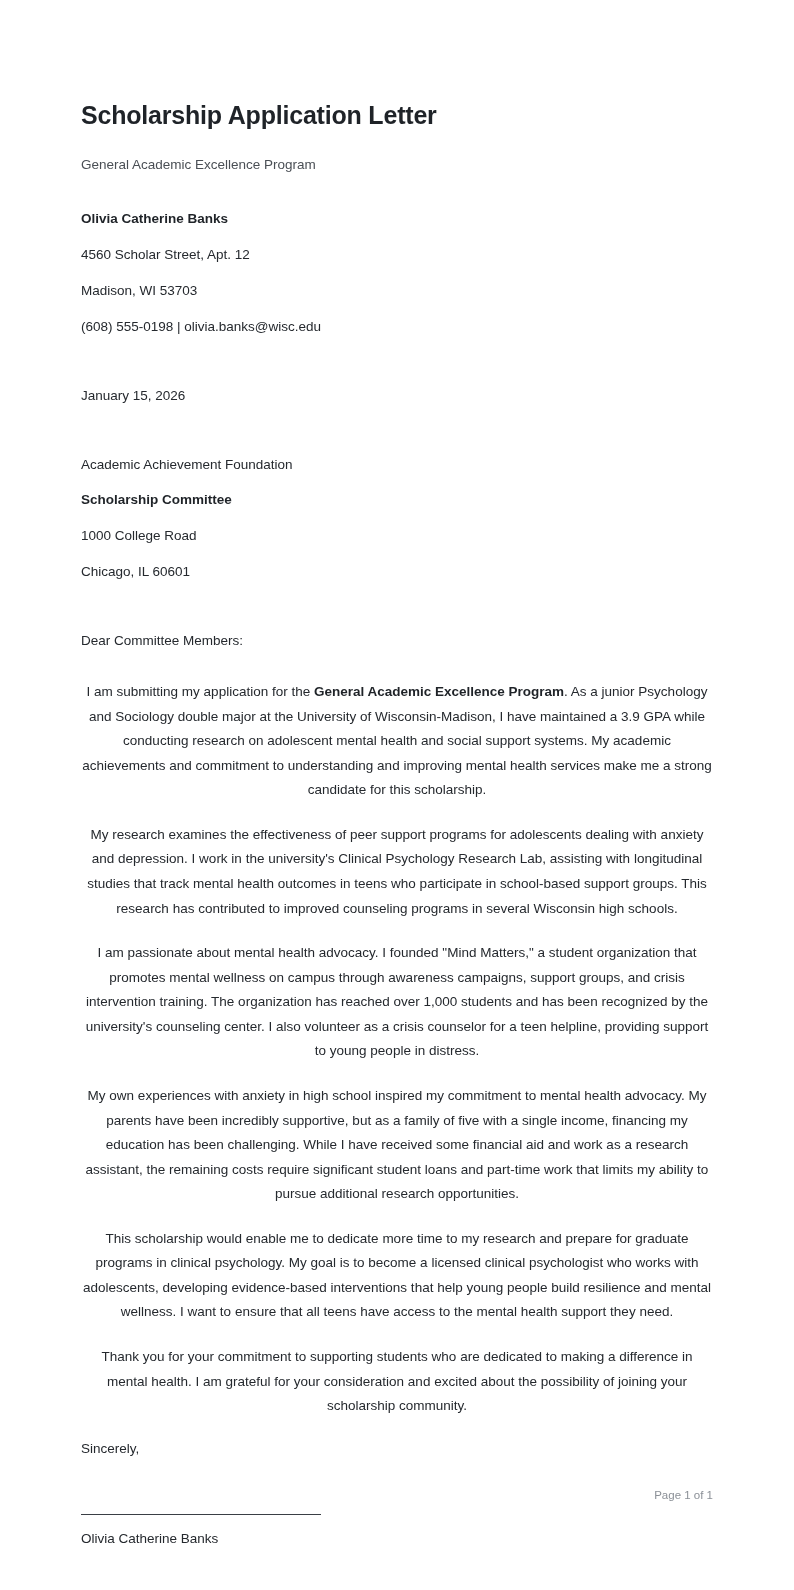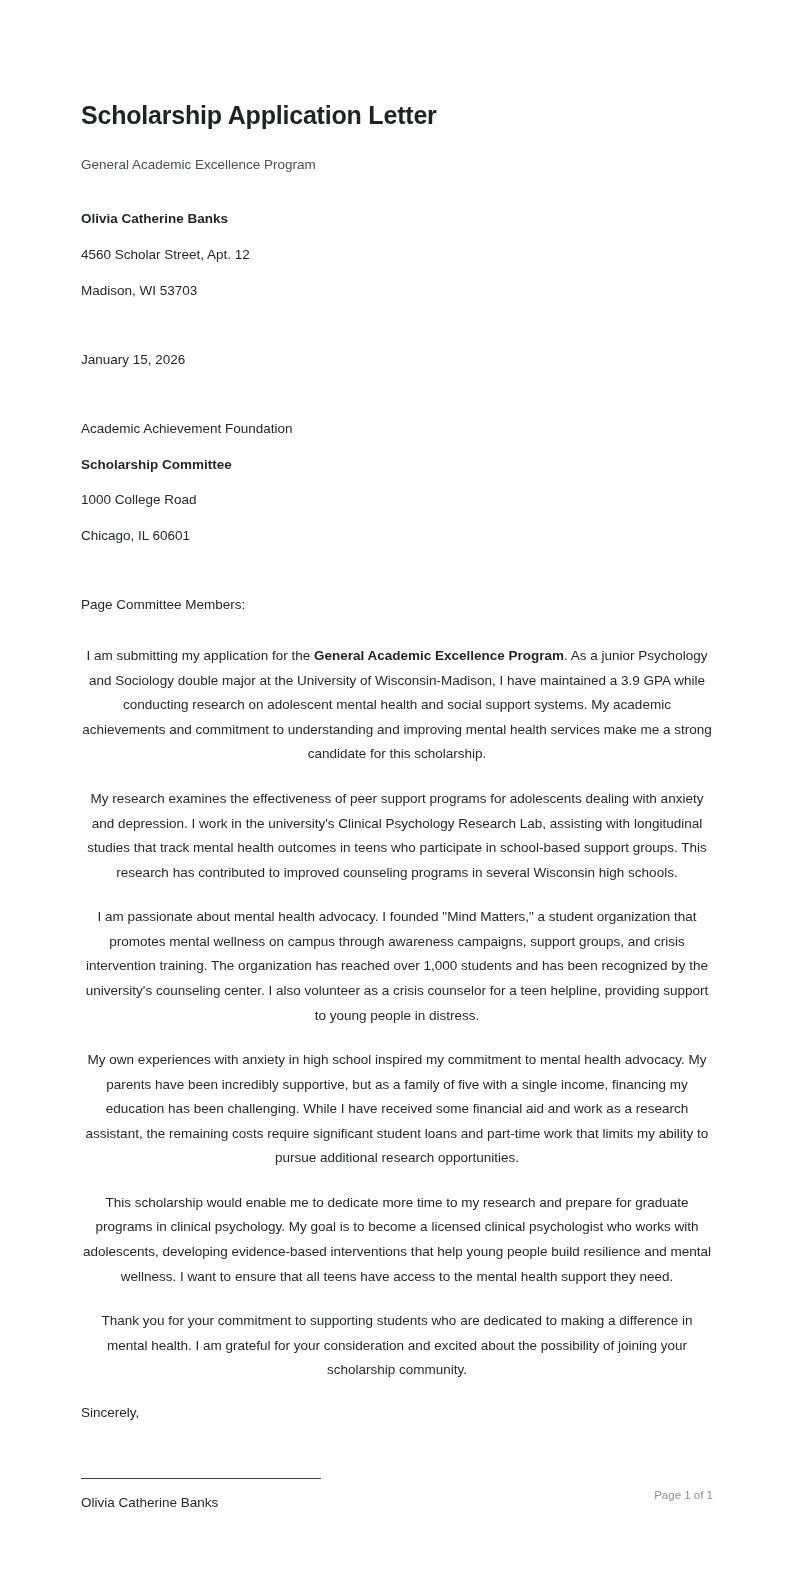--- a/index.html
+++ b/index.html
@@ -100,40 +100,41 @@
 
 <div class="page">
 
   <h1 class="doc-title">Scholarship Application Letter</h1>
   <p class="doc-subtitle">General Academic Excellence Program</p>
 
   <div class="block">
     <div class="addr-line bold">Olivia Catherine Banks</div>
     <div class="addr-line">4560 Scholar Street, Apt. 12</div>
     <div class="addr-line">Madison, WI 53703</div>
+    <div class="addr-line">(608) 555-0198 | olivia.banks@wisc.edu</div>
   </div>
 
   <div class="spacer-md"></div>
 
   <div class="block">
     <div class="addr-line">January 15, 2026</div>
   </div>
 
   <div class="spacer-md"></div>
 
   <div class="block">
     <div class="addr-line">Academic Achievement Foundation</div>
     <div class="addr-line bold">Scholarship Committee</div>
     <div class="addr-line">1000 College Road</div>
     <div class="addr-line">Chicago, IL 60601</div>
   </div>
 
   <div class="spacer-md"></div>
 
-  <p class="salutation">Page Committee Members:</p>
+  <p class="salutation">Dear Committee Members:</p>
 
   <p class="body-para"><span>I am submitting my application for the </span><b>General Academic Excellence Program</b><span>. As a junior Psychology and Sociology double major at the University of Wisconsin-Madison, I have maintained a 3.9 GPA while conducting research on adolescent mental health and social support systems. My academic achievements and commitment to understanding and improving mental health services make me a strong candidate for this scholarship.</span></p>
 
   <p class="body-para">My research examines the effectiveness of peer support programs for adolescents dealing with anxiety and depression. I work in the university's Clinical Psychology Research Lab, assisting with longitudinal studies that track mental health outcomes in teens who participate in school-based support groups. This research has contributed to improved counseling programs in several Wisconsin high schools.</p>
 
   <p class="body-para">I am passionate about mental health advocacy. I founded "Mind Matters," a student organization that promotes mental wellness on campus through awareness campaigns, support groups, and crisis intervention training. The organization has reached over 1,000 students and has been recognized by the university's counseling center. I also volunteer as a crisis counselor for a teen helpline, providing support to young people in distress.</p>
 
   <p class="body-para">My own experiences with anxiety in high school inspired my commitment to mental health advocacy. My parents have been incredibly supportive, but as a family of five with a single income, financing my education has been challenging. While I have received some financial aid and work as a research assistant, the remaining costs require significant student loans and part-time work that limits my ability to pursue additional research opportunities.</p>
 
   <p class="body-para">This scholarship would enable me to dedicate more time to my research and prepare for graduate programs in clinical psychology. My goal is to become a licensed clinical psychologist who works with adolescents, developing evidence-based interventions that help young people build resilience and mental wellness. I want to ensure that all teens have access to the mental health support they need.</p>

